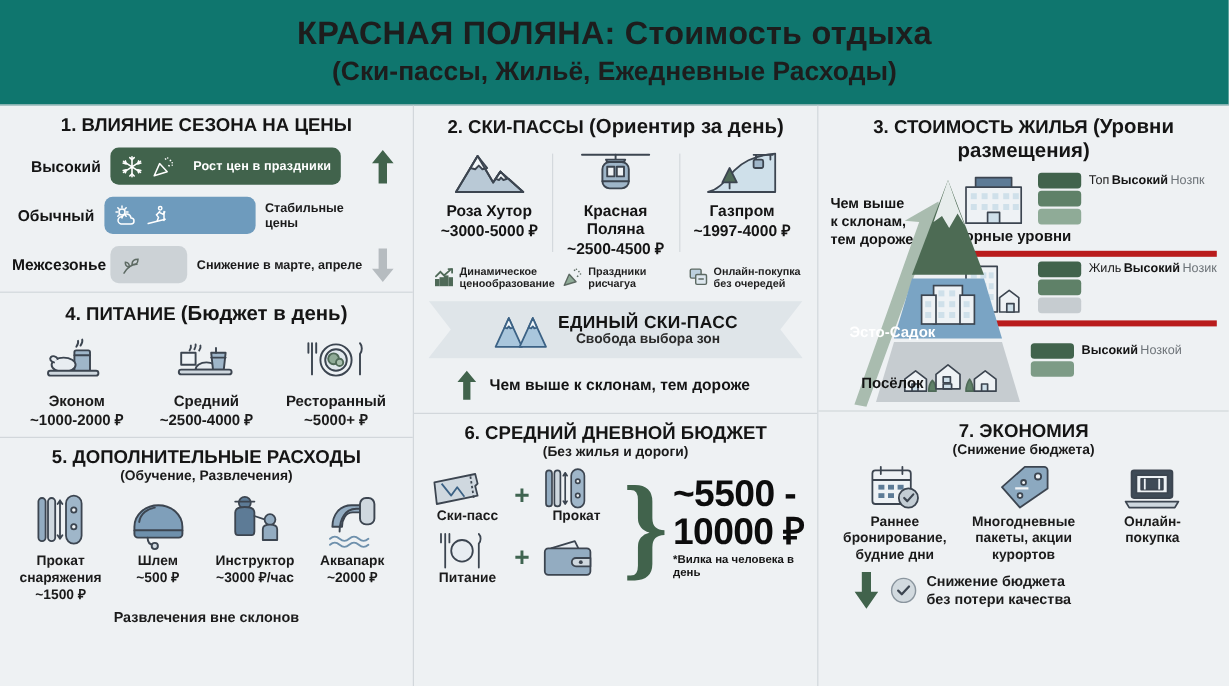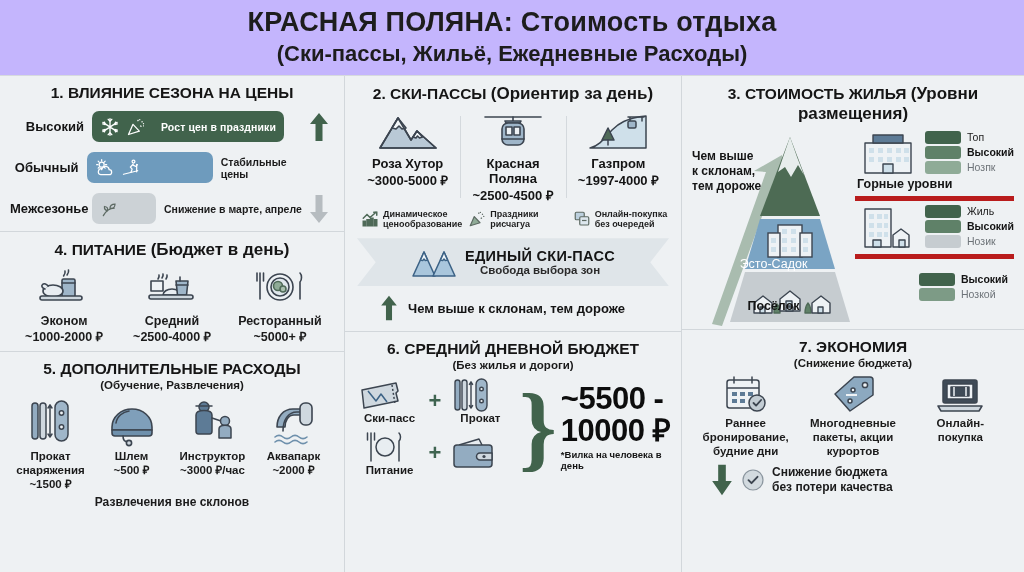--- a/index.html
+++ b/index.html
@@ -7,21 +7,21 @@
     width: 1024px; height: 572px;
     background: #eef1f3;
     font-family: "Liberation Sans", sans-serif;
     color: #1b1b1b;
     overflow: hidden;
   }
   .page { width:1024px; height:572px; display:flex; flex-direction:column; background:#eef1f3; }
 
   
   .header {
-    height: 76px; background:#c4b5fd;
+    height: 88px; background:#0f766e;
     display:flex; flex-direction:column; align-items:center; justify-content:center;
     border-bottom:1px solid #d6dade;
   }
   .header h1 { font-size:27px; font-weight:bold; letter-spacing:.2px; color:#1d1d1d; line-height:1.12; }
   .header h2 { font-size:22px; font-weight:bold; color:#1d1d1d; line-height:1.25; margin-top:3px; }
 
   
   .grid { flex:1; display:flex; }
   .col { display:flex; flex-direction:column; }
   .col-left   { width:345px; border-right:1px solid #d2d7db; }
@@ -69,29 +69,29 @@
   .higher-row { display:flex; align-items:center; gap:9px; margin:9px 0 4px 24px; }
   .higher-txt { font-size:13px; font-weight:bold; color:#141414; }
 
   
   .housing-body { display:flex; margin-top:4px; }
   .pyr-wrap { width:196px; position:relative; height:196px; }
   .tier {
     position:absolute; display:flex; align-items:flex-end; justify-content:center;
   }
   .tier-label { font-size:12.5px; font-weight:bold; color:#141414; }
-  .tier-label-w { font-size:12.5px; font-weight:normal; color:#ffffff; }
+  .tier-label-w { font-size:12.5px; font-weight:bold; color:#ffffff; }
   .hi-note { position:absolute; left:0; top:22px; font-size:12px; font-weight:bold; line-height:1.25; color:#141414; width:86px;}
   .legend-col { flex:1; display:flex; flex-direction:column; }
   .legend-block { padding:4px 0 5px 2px; }
   .legend-block + .legend-block { border-top:5px solid #b91c1c; }
   .leg-top { display:flex; align-items:flex-start; gap:6px; }
   .swatches { display:flex; flex-direction:column; gap:2px; }
   .sw { width:36px; height:13px; border-radius:3px; }
-  .leg-names { display:flex; flex-direction:column; gap:2px; }
+  .leg-names { display:flex; gap:2px; }
   .ln { font-size:10.5px; line-height:13px; height:13px; }
   .ln.b { font-weight:bold; color:#141414; }
   .ln.g { color:#6d7378; }
   .ln.n { color:#1b1b1b; }
   .leg-cap { font-size:12.5px; font-weight:bold; margin-top:2px; color:#141414; }
 
   
   .food-row { display:flex; margin-top:6px; }
   .food-cell { flex:1; text-align:center; }
   .food-name { font-size:12.5px; font-weight:bold; margin-top:1px; }

